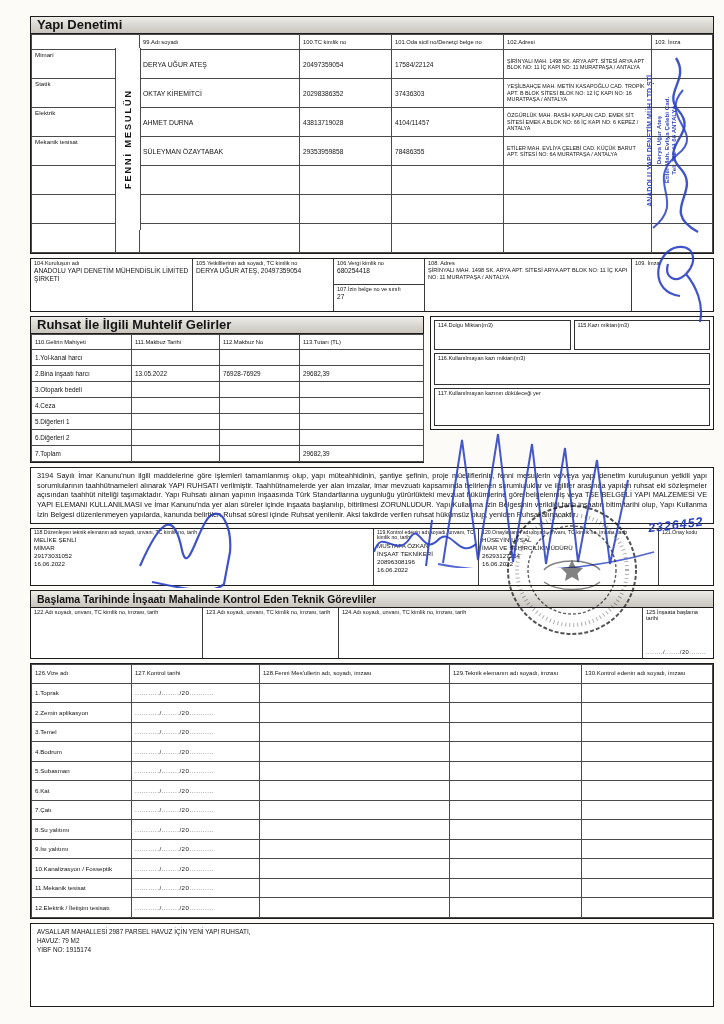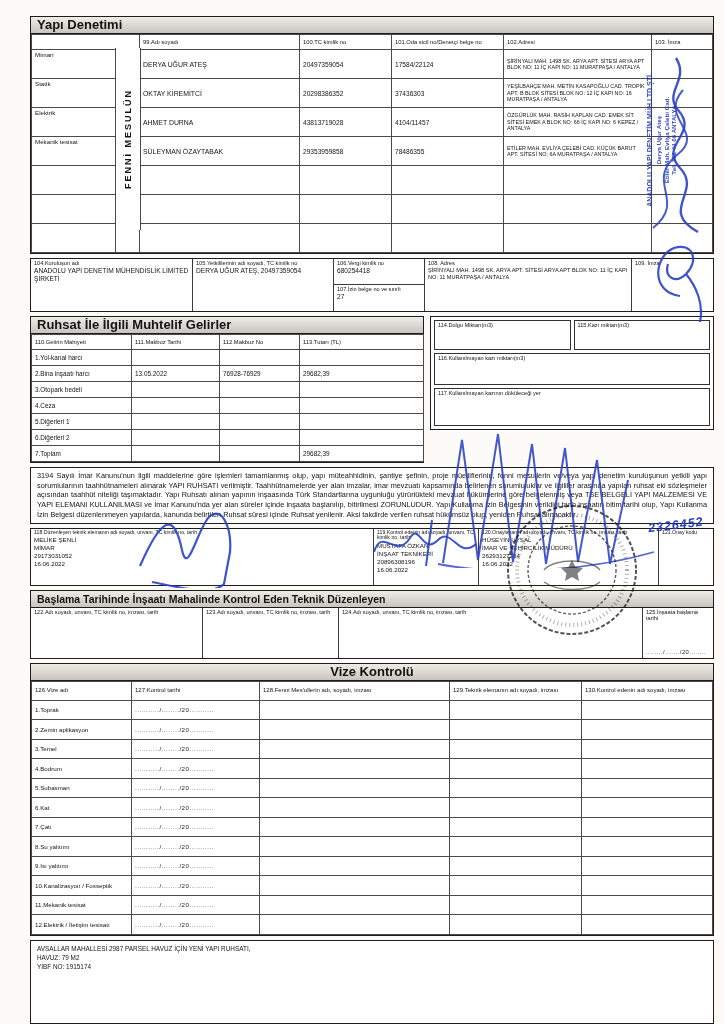--- a/index.html
+++ b/index.html
@@ -316,40 +316,39 @@
           <div class="line">26293127234</div>
           <div class="line">16.06.2022</div>
         </div>
         <div class="cell sigbox" style="flex:1">
           <span class="lbl">121.Onay kodu</span>
         </div>
       </div>
     </div>
 
     <div class="sec">
-      <div class="sec-title" style="font-size:10.5px">Başlama Tarihinde İnşaatı Mahalinde Kontrol Eden Teknik Düzenleyen</div>
+      <div class="sec-title" style="font-size:10.5px">Başlama Tarihinde İnşaatı Mahalinde Kontrol Eden Teknik Görevliler</div>
       <div class="cellrow" style="height:50px">
         <div class="cell" style="width:172px">
           <span class="lbl">122.Adı soyadı, unvanı, TC kimlik no, imzası, tarih</span>
         </div>
         <div class="cell" style="width:136px">
           <span class="lbl">123.Adı soyadı, unvanı, TC kimlik no, imzası, tarih</span>
         </div>
         <div class="cell" style="width:304px">
           <span class="lbl">124.Adı soyadı, unvanı, TC kimlik no, imzası, tarih</span>
         </div>
         <div class="cell" style="flex:1">
           <span class="lbl">125.İnşaata başlama tarihi</span>
           <span class="dotted" style="position:absolute;bottom:3px;left:3px">......../......./20........</span>
         </div>
       </div>
     </div>
 
     <div class="sec">
-      <div class="sec-title center">Vize Kontrolü</div>
       <table class="vz">
         <colgroup>
             <col style="width:100px">
             <col style="width:128px">
             <col style="width:190px">
             <col style="width:132px">
             <col style="width:131px">
           </colgroup>
         <thead>
           <tr>

